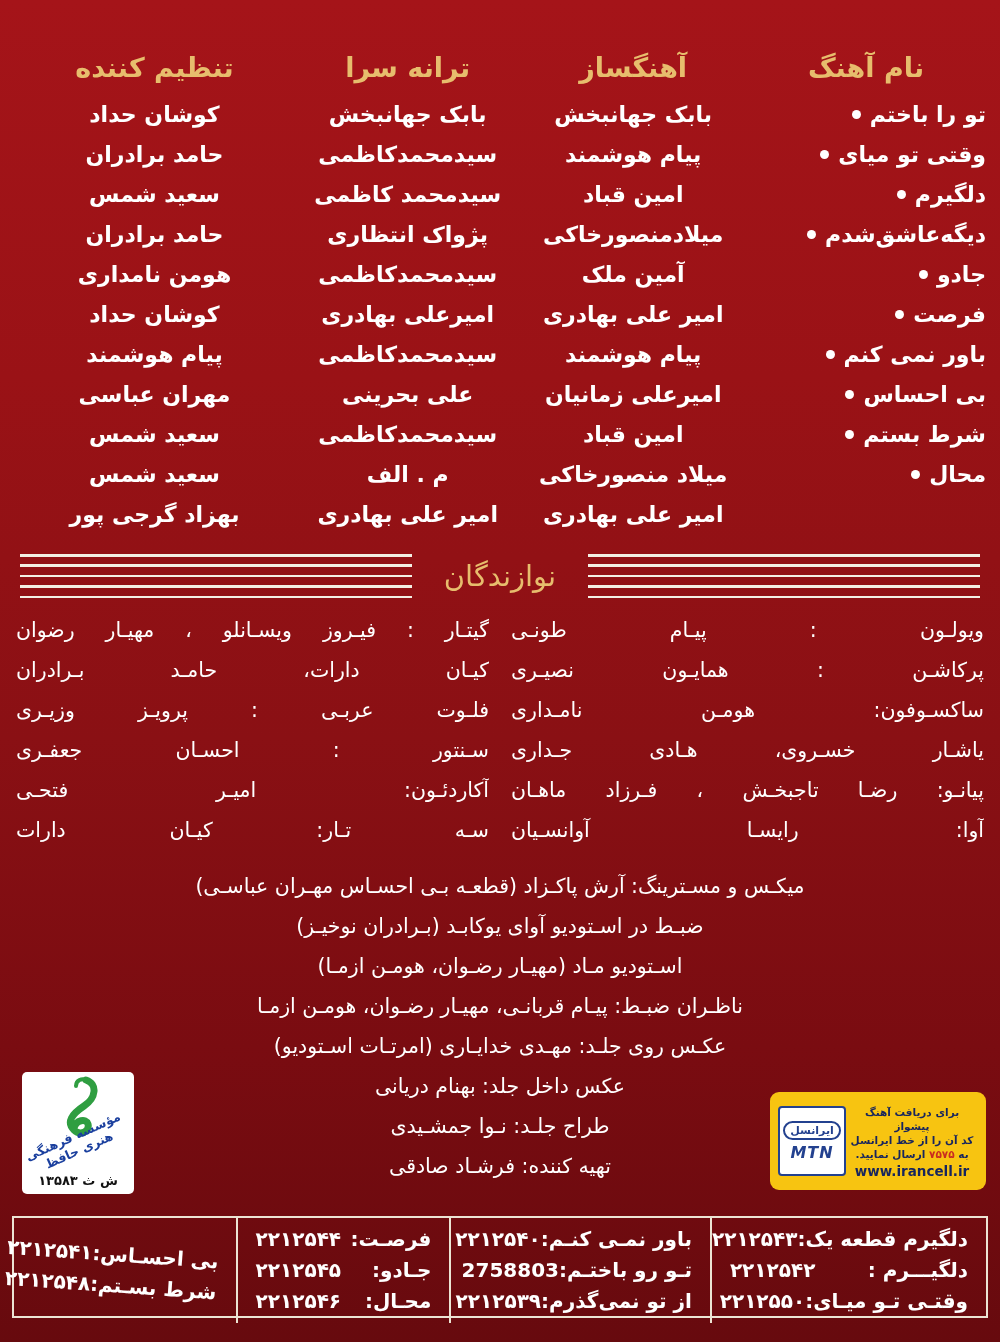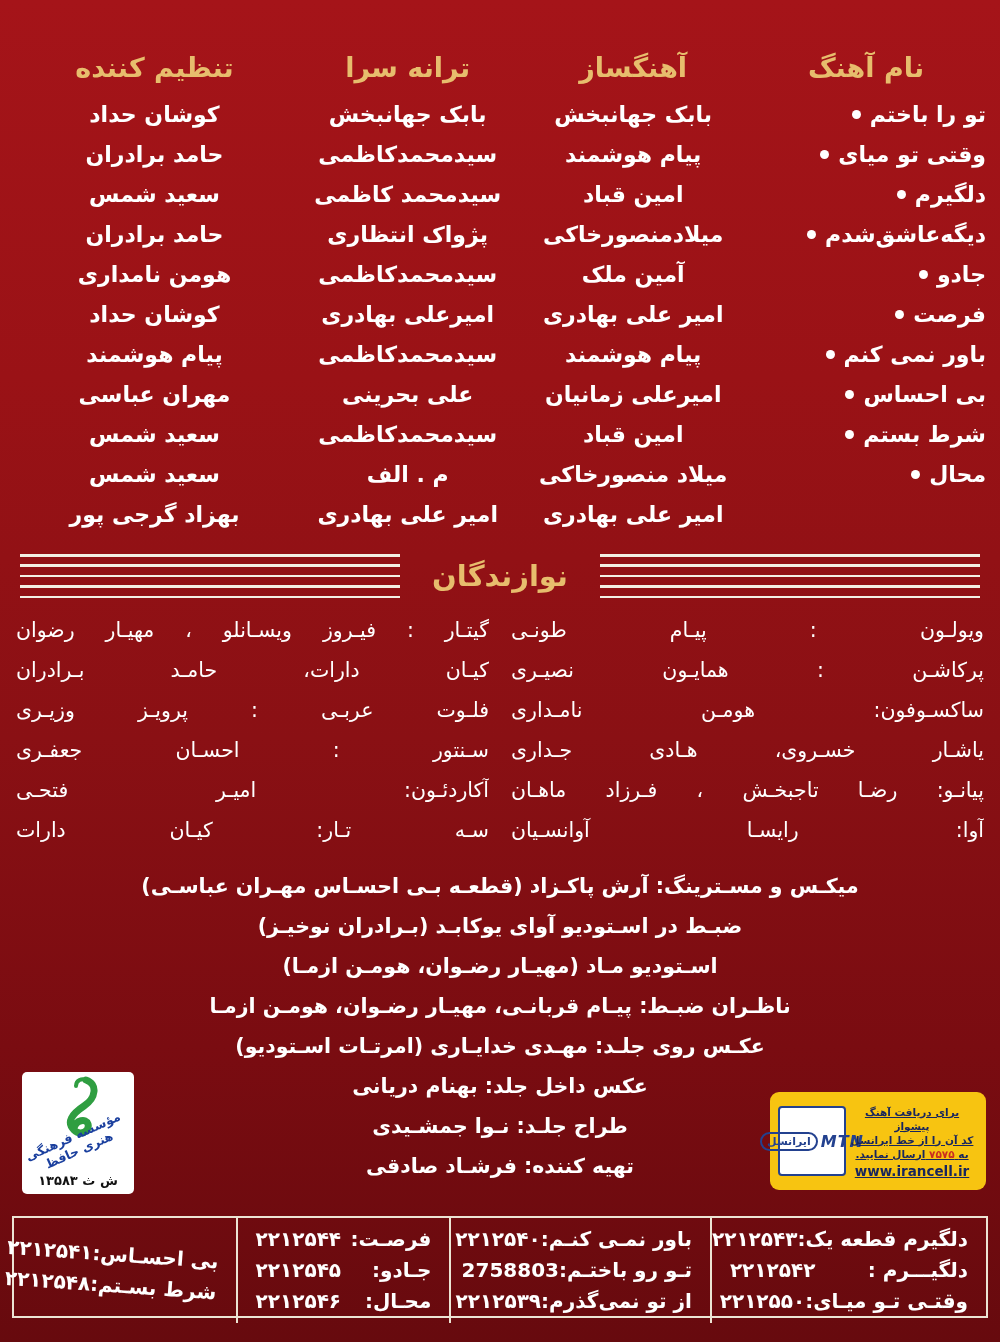--- a/index.html
+++ b/index.html
@@ -27,35 +27,35 @@
   }
   .song-item{justify-content:flex-start;}
   .bullet{width:9px;height:9px;border-radius:50%;background:#fff;margin:0 9px;flex:none;}
   
   .divider{
     position:absolute;top:552px;right:20px;left:20px;height:48px;
     display:flex;align-items:center;
   }
   .staff{flex:1;height:44px;display:flex;flex-direction:column;justify-content:space-between;}
   .staff .sline{height:2.5px;background:#f4efe4;}
-  .divider-title{color:#e7bd6d;font-size:29px;font-weight:bold;margin:0 32px;white-space:nowrap;}
+  .divider-title{color:#e7bd6d;font-size:29px;font-weight:normal;margin:0 32px;white-space:nowrap;}
   
   .musicians{
     position:absolute;top:610px;right:16px;left:16px;
     display:grid;grid-template-columns:1fr 1fr;column-gap:22px;
   }
   .mus-line{
     height:40px;line-height:40px;color:#fff;font-weight:normal;font-size:20.5px;
     text-align:justify;text-align-last:justify;overflow:hidden;
   }
   
   .prod-credits{position:absolute;top:866px;right:95px;left:95px;}
   .prod-line{
     height:40px;line-height:40px;text-align:center;color:#fff;
-    font-weight:bold;font-size:20.5px;white-space:nowrap;
+    font-weight:normal;font-size:20.5px;white-space:nowrap;
   }
   
   .hafez{
     position:absolute;left:22px;top:1072px;width:112px;height:122px;
     background:#fff;border-radius:5px;overflow:hidden;
   }
   .hafez svg{position:absolute;top:4px;left:24px;}
   .hafez-blue{
     position:absolute;top:56px;left:2px;width:104px;
     transform:rotate(-24deg);color:#1a3f9e;font-weight:bold;font-size:12.5px;
@@ -66,29 +66,29 @@
     color:#111;font-weight:bold;font-size:13px;
   }
   
   .irancell{
     position:absolute;left:770px;top:1092px;width:216px;height:98px;
     background:#f7c411;border-radius:9px;
     display:flex;direction:ltr;align-items:center;padding:6px 8px;box-sizing:border-box;
   }
   .mtn-box{
     width:64px;height:66px;background:#fff;border:2px solid #23418f;border-radius:4px;
-    display:flex;flex-direction:row;align-items:center;justify-content:center;gap:3px;flex:none;
+    display:flex;flex-direction:column;align-items:center;justify-content:center;gap:3px;flex:none;
   }
   .mtn-fa{
     border:2px solid #23418f;border-radius:11px;padding:1px 5px;
     color:#23418f;font-size:11px;font-weight:bold;white-space:nowrap;
   }
   .mtn-en{color:#23418f;font-style:italic;font-weight:bold;font-size:16px;letter-spacing:1px;}
   .ir-text{flex:1;direction:rtl;text-align:center;color:#17255e;font-weight:bold;
-    font-size:10.5px;line-height:14px;text-decoration:underline;}
+    font-size:10.5px;line-height:14px;}
   .ir-num{color:#c92b21;}
   .ir-url{direction:ltr;font-size:13.5px;margin-top:3px;font-weight:bold;}
   
   .footer{
     position:absolute;left:12px;right:12px;top:1216px;height:102px;
     border:2px solid #ece4d4;display:grid;
     grid-template-columns:28.2% 26.8% 22% 23%;
     box-sizing:border-box;
   }
   .fcell{padding:6px 18px;display:flex;flex-direction:column;justify-content:center;}

